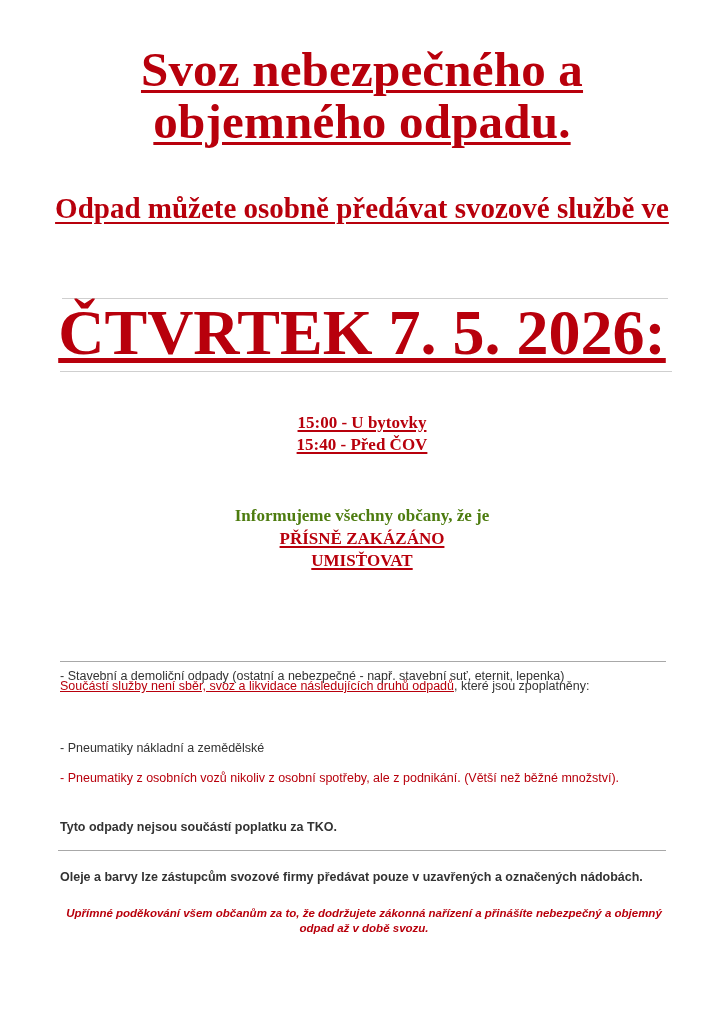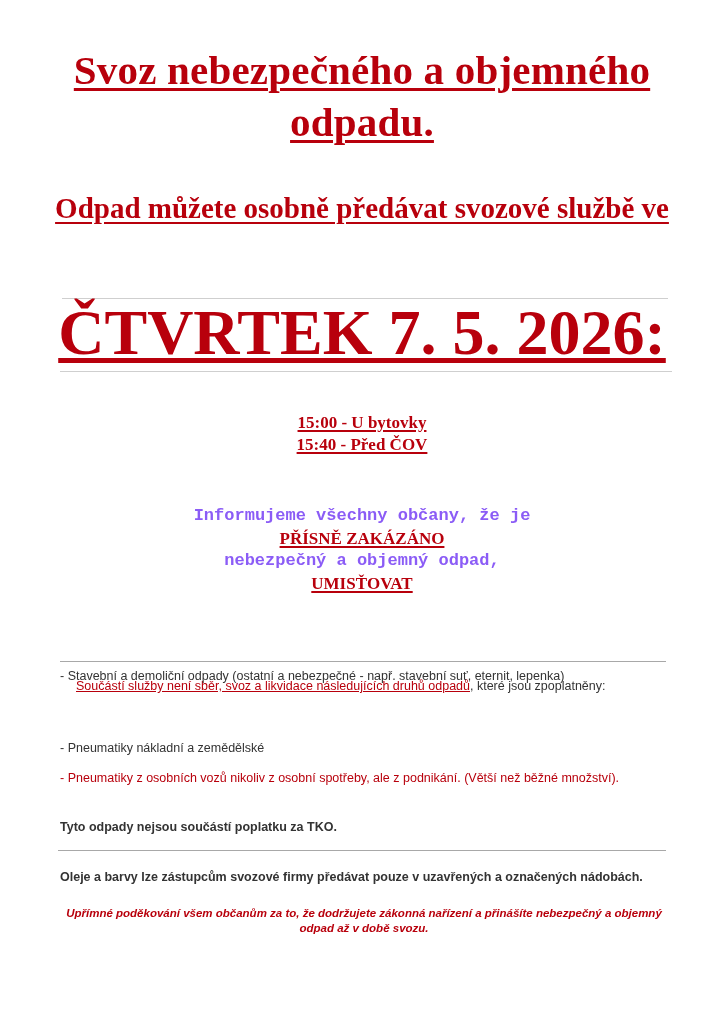--- a/index.html
+++ b/index.html
@@ -21,21 +21,21 @@
       font-family: "Liberation Sans", "DejaVu Sans", sans-serif;
     }
     .red { color: #b8000c; }
     .center { text-align: center; }
     .u { text-decoration: underline; text-decoration-thickness: 3px; text-underline-offset: 4px; }
 
     .title {
       position: absolute;
       left: 40px; right: 40px;
       top: 44px;
-      font-size: 41px;
+      font-size: 49px;
       line-height: 52px;
       letter-spacing: 0.2px;
     }
     .title span { text-decoration-thickness: 3px; }
 
     .subtitle {
       position: absolute;
       left: 40px; right: 40px;
       top: 190px;
       font-size: 29px;
@@ -70,21 +70,21 @@
     }
     .times div span { text-decoration-thickness: 1.5px; text-underline-offset: 2px; }
 
     .notice {
       position: absolute;
       left: 120px; right: 120px;
       top: 505px;
       font-size: 17px;
       line-height: 22.5px;
     }
-    .notice .black { color: #8b5cf6; font-family: Liberation Mono, monospace; }
+    .notice .black { color: #4d7c0f; }
     .notice span.u { text-decoration-thickness: 1.5px; text-underline-offset: 2px; margin-top: 12px; }
 
     .hr-dark {
       position: absolute;
       height: 1px;
       background: #a8a8a8;
     }
 
     .body-text {
       position: absolute;
@@ -134,27 +134,26 @@
   <div class="hr-gray" style="left:60px; width:612px; top:371px;"></div>
 
   <div class="times serif red center">
     <div><span class="u">15:00 - U bytovky</span></div>
     <div><span class="u">15:40 - Před ČOV</span></div>
   </div>
 
   <div class="notice serif center">
     <div class="black">Informujeme všechny občany, že je</div>
     <div class="red"><span class="u">PŘÍSNĚ ZAKÁZÁNO</span></div>
-    <div class="black">nebezpečný a objemný odpad,</div>
     <div class="red"><span class="u">UMISŤOVAT</span></div>
   </div>
 
   <div class="hr-dark" style="left:60px; width:606px; top:661px;"></div>
 
-  <div class="body-text sans" style="top:678px;margin-left:16px;">
+  <div class="body-text sans" style="top:678px;">
     <span class="red-link">Součástí služby není sběr, svoz a likvidace následujících druhů odpadů</span><span>, které jsou zpoplatněny:</span>
   </div>
 
   <div class="body-text sans" style="top:668px;">- Stavební a demoliční odpady (ostatní a nebezpečné - např. stavební suť, eternit, lepenka)</div>
 
   <div class="body-text sans" style="top:740px;">- Pneumatiky nákladní a zemědělské</div>
 
   <div class="body-text sans redtext" style="top:770px;">- Pneumatiky z osobních vozů nikoliv z osobní spotřeby, ale z podnikání. (Větší než běžné množství).</div>
 
   <div class="body-text sans bold" style="top:819px;">Tyto odpady nejsou součástí poplatku za TKO.</div>

